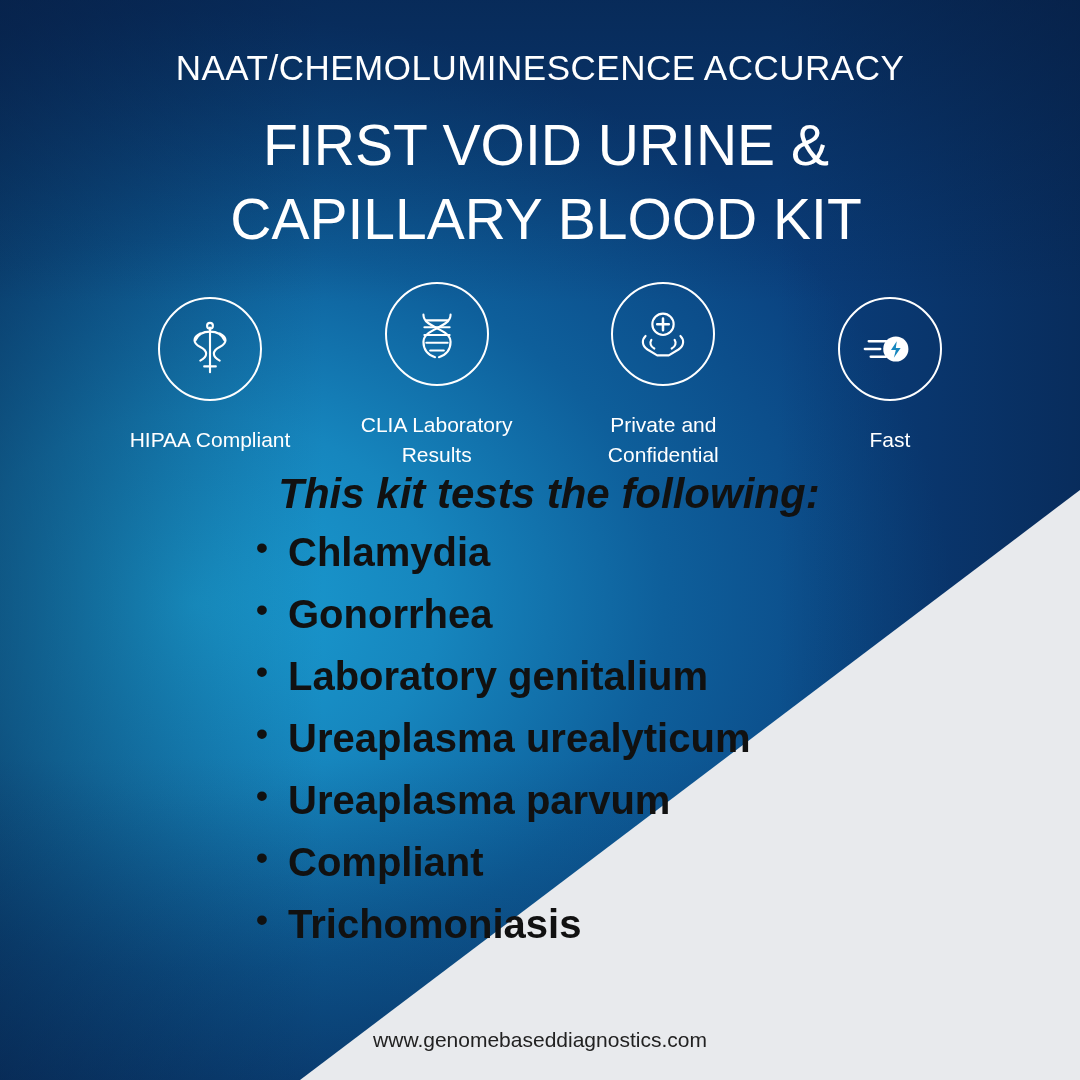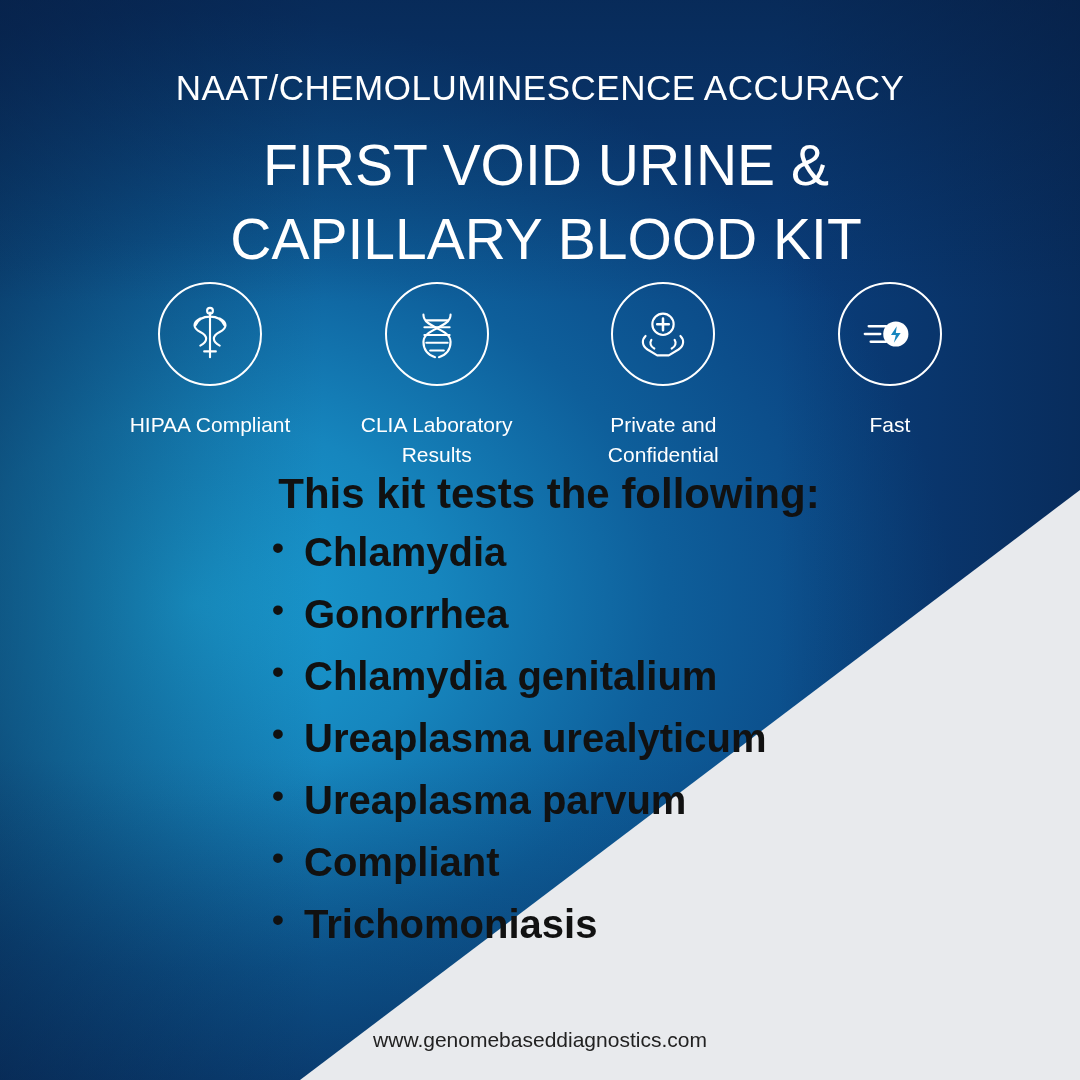--- a/index.html
+++ b/index.html
@@ -49,21 +49,21 @@
   
   .header {
     position: absolute;
     top: 0;
     left: 0;
     width: 1080px;
     text-align: center;
     color: #ffffff;
   }
   .eyebrow {
-    margin-top: 68px;
+    margin-top: 48px;
     font-size: 35px;
     letter-spacing: 0.5px;
     font-weight: 400;
     text-transform: uppercase;
     color: #ffffff;
   }
   .headline {
     margin-top: 20px;
     font-size: 57px;
     line-height: 1.30;
@@ -74,21 +74,21 @@
   }
 
   
   .features {
     position: absolute;
     top: 282px;
     left: 110px;
     width: 880px;
     display: flex;
     justify-content: space-between;
-    align-items: flex-start;
+    align-items: center;
   }
   .feature {
     width: 200px;
     text-align: center;
     color: #ffffff;
   }
   .feature .ring {
     width: 104px;
     height: 104px;
     margin: 0 auto;
@@ -114,24 +114,25 @@
     top: 470px;
     left: 0;
     width: 1080px;
   }
   .list-title {
     text-align: center;
     font-size: 42px;
     font-weight: bold;
     color: #111111;
     padding-left: 18px;
+    font-style: italic;
   }
   ul.tests {
     list-style: none;
-    margin: 14px 0 0 16px;
+    margin: 14px 0 0 0;
     padding: 0 0 0 248px;
   }
   ul.tests li {
     position: relative;
     font-size: 40px;
     font-weight: bold;
     color: #111111;
     line-height: 1.0;
     padding: 0 0 0 40px;
     margin-bottom: 22px;
@@ -230,21 +231,21 @@
       <div class="feature-label">Fast</div>
     </div>
 
   </div>
 
   <div class="list-block">
     <div class="list-title">This kit tests the following:</div>
     <ul class="tests">
       <li>Chlamydia</li>
       <li>Gonorrhea</li>
-      <li>Chlamydia genitalium</li>
+      <li>Laboratory genitalium</li>
       <li>Ureaplasma urealyticum</li>
       <li>Ureaplasma parvum</li>
       <li>Compliant</li>
       <li>Trichomoniasis</li>
     </ul>
   </div>
 
   <div class="website">www.genomebaseddiagnostics.com</div>
 
 </div>

